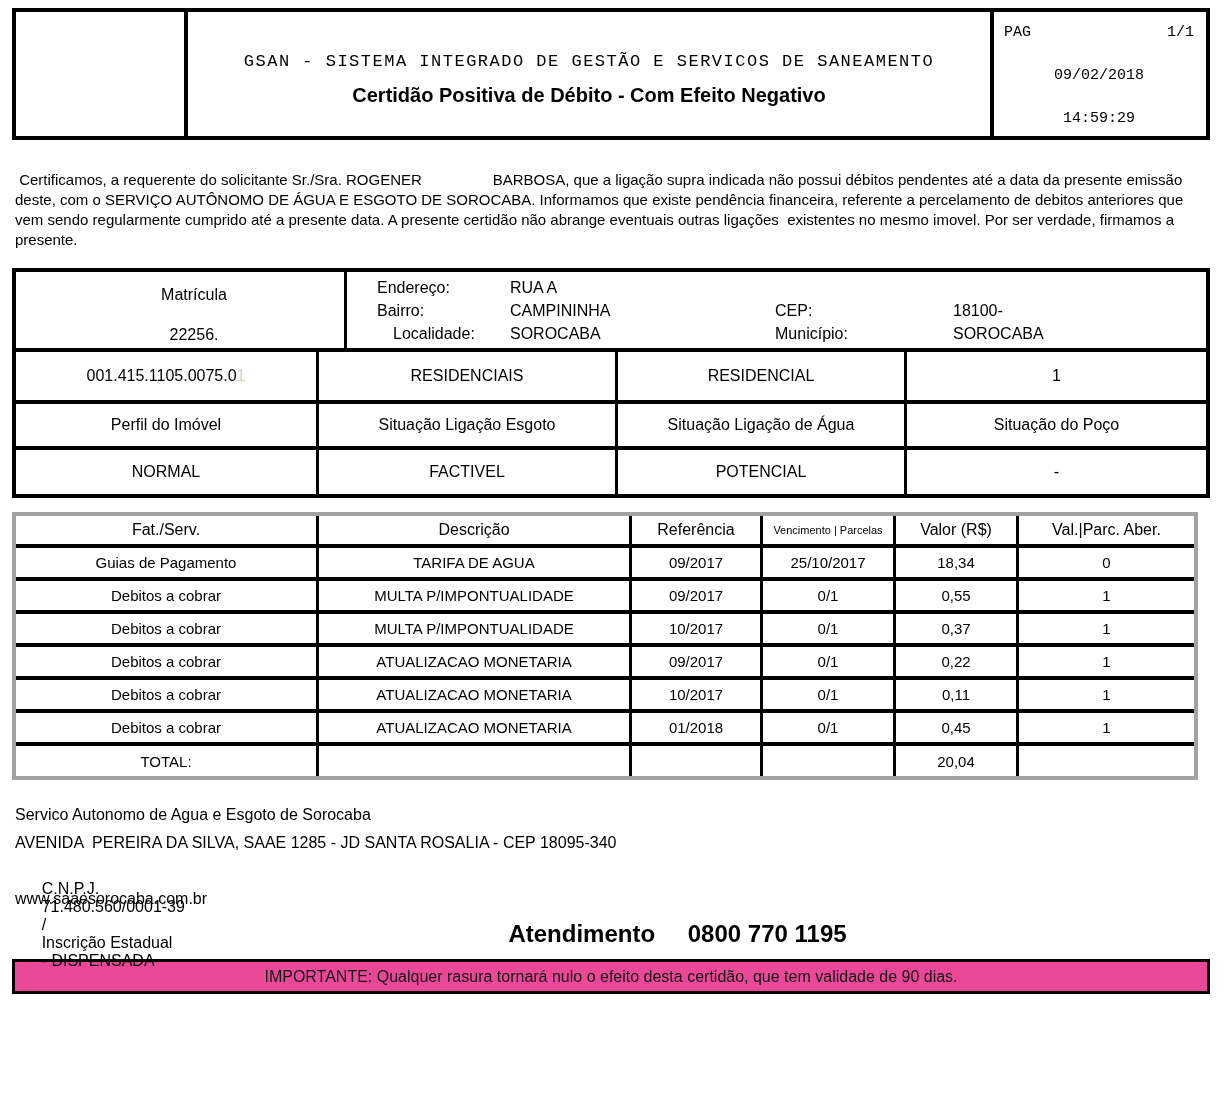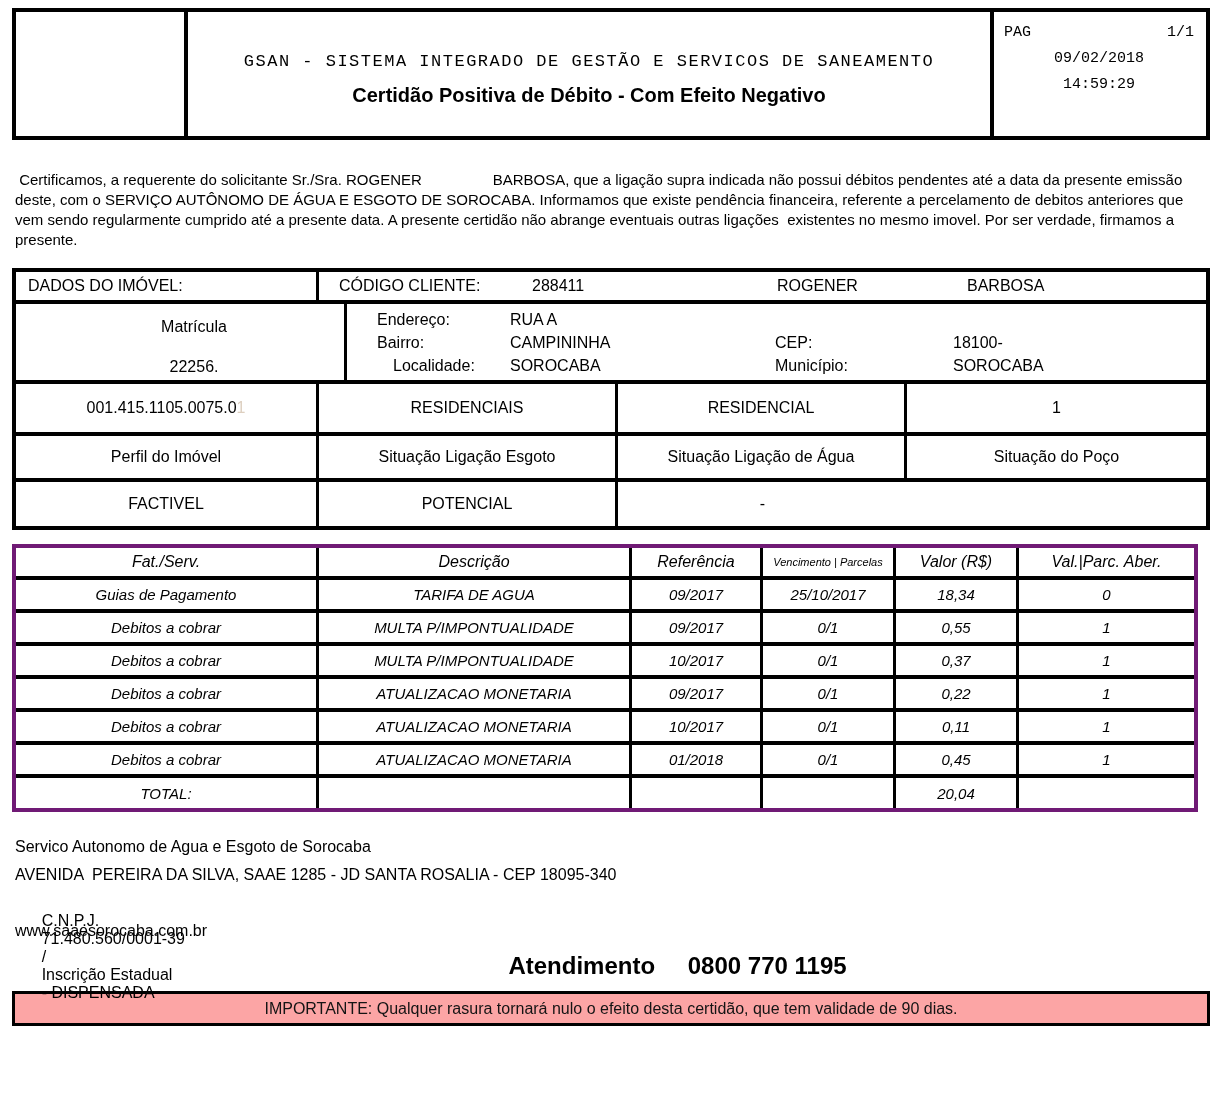--- a/index.html
+++ b/index.html
@@ -10,21 +10,21 @@
   .hdr{display:flex;margin:8px 20px 0 12px;height:132px;border:4px solid #000;box-sizing:border-box;}
   .hdr-logo{width:172px;border-right:4px solid #000;box-sizing:border-box;}
   .hdr-center{flex:1;display:flex;flex-direction:column;align-items:center;padding-top:40px;}
   .sys-title{font-family:"Liberation Mono","DejaVu Sans Mono",monospace;font-size:17px;
              letter-spacing:1.5px;white-space:nowrap;}
   .doc-title{font-size:20px;font-weight:bold;margin-top:13px;}
   .hdr-right{width:216px;border-left:4px solid #000;box-sizing:border-box;
              font-family:"Liberation Mono","DejaVu Sans Mono",monospace;font-size:15px;
              padding:12px 12px 0 10px;}
   .pag-row{display:flex;justify-content:space-between;}
-  .hdr-date,.hdr-time{text-align:center;margin-top:9px;}
+  .hdr-date,.hdr-time{text-align:center;margin-top:26px;}
 
   
   .cert-text{margin:30px 22px 0 15px;font-size:15px;line-height:20px;white-space:pre-wrap;}
 
   
   .t1{margin:18px 20px 0 12px;border:4px solid #000;}
   .trow{display:grid;border-bottom:4px solid #000;}
   .trow:last-child{border-bottom:none;}
   .g2{grid-template-columns:303px 1fr;}
   .g4{grid-template-columns:303px 299px 289px 1fr;}
@@ -38,21 +38,21 @@
   .mid{top:50%;transform:translateY(-50%);}
   .mat-cell{flex-direction:column;justify-content:flex-start;padding-top:9px;}
   .mat-val{margin-top:22px;}
   .row-c{height:32px;}
   .row-d{height:48px;}
   .row-e{height:42px;}
   .row-f{height:44px;}
   .faint{color:#ddcfbf;}
 
   
-  .t2{margin:14px 32px 0 12px;border:4px solid #701a75;font-style:italic;}
+  .t2{margin:14px 32px 0 12px;border:4px solid #a3a3a3;}
   .t2 .trow{grid-template-columns:303px 313px 131px 133px 123px 1fr;}
   .t2 .hrow{height:28px;}
   .t2 .hrow>div{font-size:16px;}
   .t2 .hrow>div.small-h{font-size:11px;}
   .t2 .drow{height:29px;}
   .t2 .drow>div{font-size:15px;}
   .t2 .total-row{height:30px;}
   .t2 .total-row>div{font-size:15px;}
 
   
@@ -87,29 +87,20 @@
         <span>1/1</span>
       </div>
       <div class="hdr-date">09/02/2018</div>
       <div class="hdr-time">14:59:29</div>
     </div>
   </div>
 
   <div class="cert-text"> Certificamos, a requerente do solicitante Sr./Sra. ROGENER                 BARBOSA, que a ligação supra indicada não possui débitos pendentes até a data da presente emissão deste, com o SERVIÇO AUTÔNOMO DE ÁGUA E ESGOTO DE SOROCABA. Informamos que existe pendência financeira, referente a percelamento de debitos anteriores que vem sendo regularmente cumprido até a presente data. A presente certidão não abrange eventuais outras ligações  existentes no mesmo imovel. Por ser verdade, firmamos a presente.</div>
 
   <div class="t1">
-    <div class="trow g2 row-a">
-      <div class="c-label">DADOS DO IMÓVEL:</div>
-      <div>
-        <span class="abs mid" style="left:20px">CÓDIGO CLIENTE:</span>
-        <span class="abs mid" style="left:213px">288411</span>
-        <span class="abs mid" style="left:458px">ROGENER</span>
-        <span class="abs mid" style="left:648px">BARBOSA</span>
-      </div>
-    </div>
     <div class="trow g2 row-b">
       <div class="mat-cell">
         <span>Matrícula</span>
         <span class="mat-val">22256.</span>
       </div>
       <div>
         <span class="abs" style="left:30px;top:7px">Endereço:</span>
         <span class="abs" style="left:163px;top:7px">RUA A</span>
         <span class="abs" style="left:30px;top:30px">Bairro:</span>
         <span class="abs" style="left:163px;top:30px">CAMPININHA</span>
@@ -130,20 +121,21 @@
       <div>RESIDENCIAL</div>
       <div>1</div>
     </div>
     <div class="trow g4 row-e">
       <div>Perfil do Imóvel</div>
       <div>Situação Ligação Esgoto</div>
       <div>Situação Ligação de Água</div>
       <div>Situação do Poço</div>
     </div>
     <div class="trow g4 row-f">
+      <div>NORMAL</div>
       <div>FACTIVEL</div>
       <div>POTENCIAL</div>
       <div>-</div>
     </div>
   </div>
 
   <div class="t2">
     <div class="trow hrow">
       <div>Fat./Serv.</div>
       <div>Descrição</div>
@@ -220,17 +212,17 @@
       <span class="ie-label">Inscrição Estadual</span>
       <span>- DISPENSADA</span>
     </div>
     <div class="fline">www.saaesorocaba.com.br</div>
     <div class="atend">
       <span>Atendimento</span>
       <span class="atend-number">0800 770 1195</span>
     </div>
   </div>
 
-  <div class="important-bar" style="background-color: #fca5a5;">
+  <div class="important-bar" style="background-color: #ec4899;">
     <span>IMPORTANTE: Qualquer rasura tornará nulo o efeito desta certidão, que tem validade de 90 dias.</span>
   </div>
 
 </div>
 
 </body></html>

